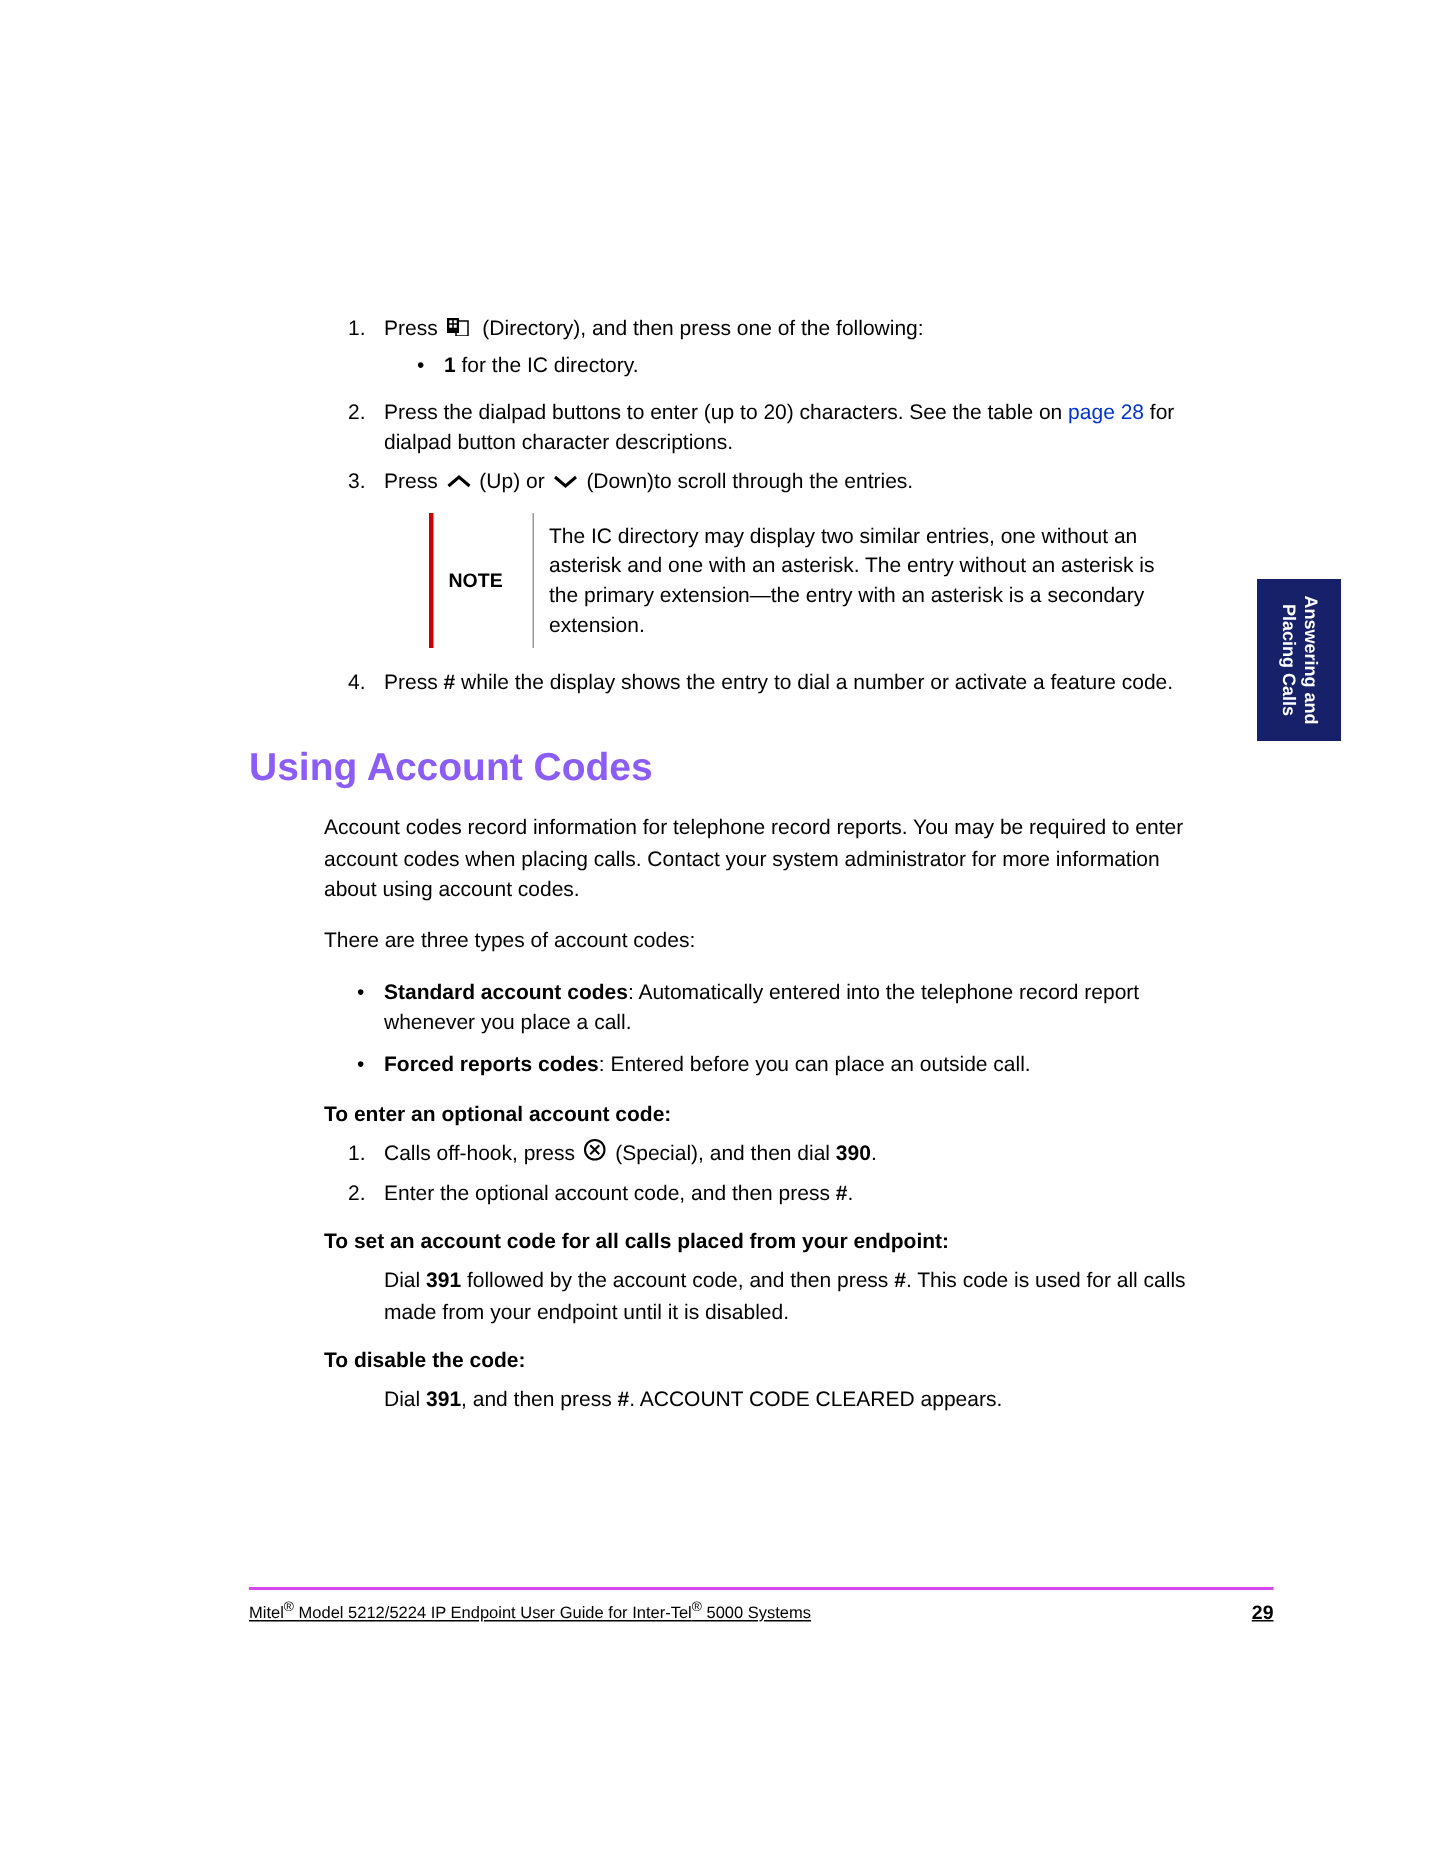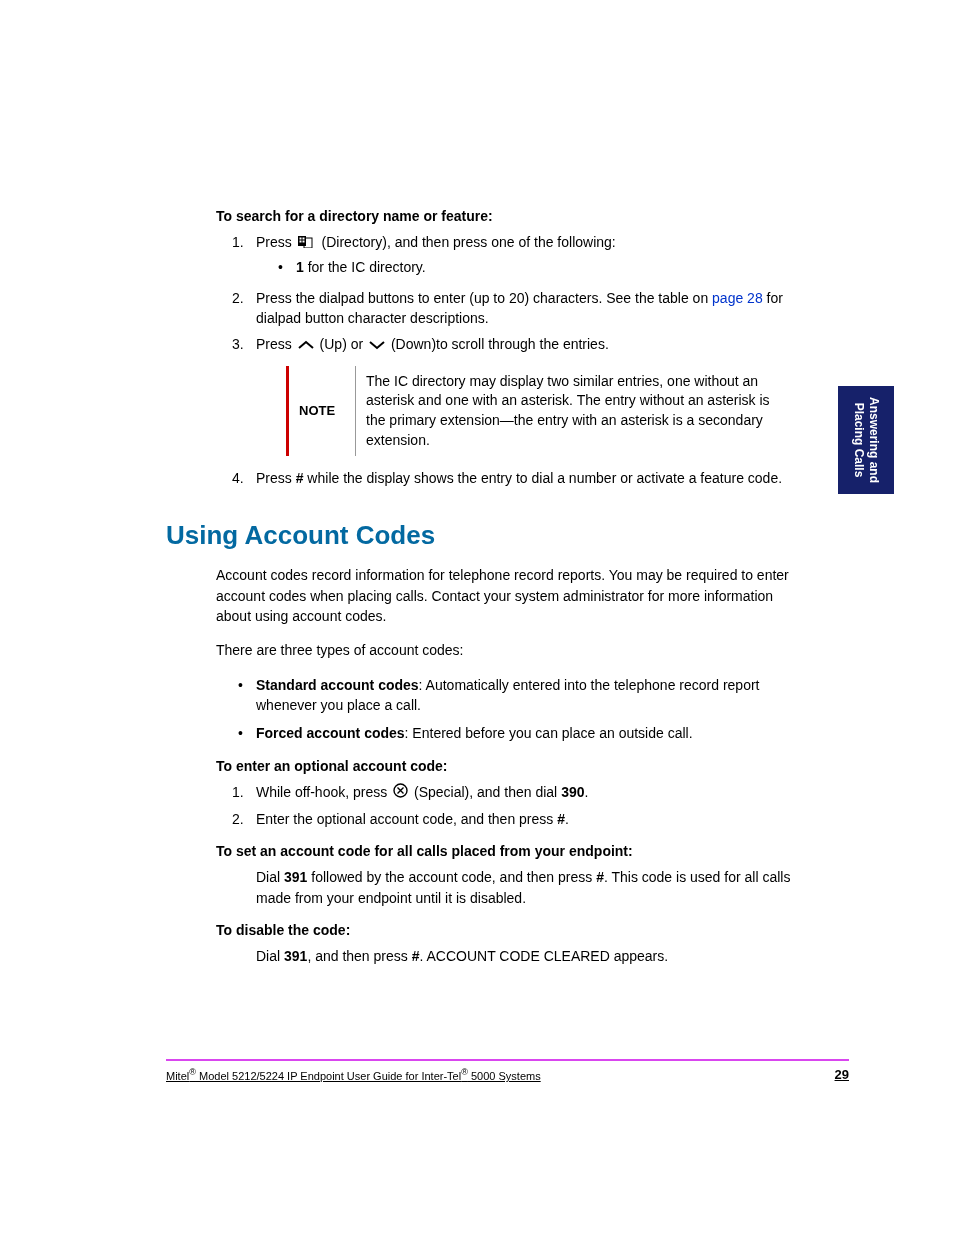--- a/index.html
+++ b/index.html
@@ -96,21 +96,21 @@
     border-right: 1px solid #999;
   }
   .note-right {
     padding: 6px 10px;
     font-size: 14px;
     line-height: 1.4;
     flex: 1;
   }
   h1.section {
     font-size: 26px;
-    color: #0369a1;
+    color: #8b5cf6;
     font-weight: bold;
     margin: 32px 0 14px -50px;
     font-family: Arial, Helvetica, sans-serif;
   }
   p.body {
     margin: 0 0 14px 0;
     line-height: 1.45;
   }
   .indent-block {
     padding-left: 40px;
@@ -160,21 +160,20 @@
     margin: 0 2px;
   }
 </style>
 </head>
 <body>
 
 <div class="page">
 
   <div class="content">
 
-    <div class="h-bold">To search for a directory name or feature:</div>
 
     <ol class="numbered">
       <li>
         <span class="num">1.</span>
         <span>Press </span><span class="icon-inline"><svg width="18" height="14" viewBox="0 0 18 14">
               <rect x="0" y="2" width="8" height="10" fill="#000"></rect>
               <rect x="6" y="4" width="8" height="10" fill="none" stroke="#000" stroke-width="1"></rect>
               <rect x="1.5" y="3.5" width="2" height="2" fill="#fff"></rect>
               <rect x="4.5" y="3.5" width="2" height="2" fill="#fff"></rect>
               <rect x="1.5" y="6.5" width="2" height="2" fill="#fff"></rect>
@@ -207,28 +206,28 @@
       </li>
     </ol>
 
     <h1 class="section">Using Account Codes</h1>
 
     <p class="body">Account codes record information for telephone record reports. You may be required to enter account codes when placing calls. Contact your system administrator for more information about using account codes.</p>
     <p class="body">There are three types of account codes:</p>
 
     <ul class="bullets2">
       <li><b>Standard account codes</b><span>: Automatically entered into the telephone record report whenever you place a call.</span></li>
-      <li><b>Forced account codes</b><span>: Entered before you can place an outside call.</span></li>
+      <li><b>Forced reports codes</b><span>: Entered before you can place an outside call.</span></li>
     </ul>
 
     <div class="h-bold-full">To enter an optional account code:</div>
     <ol class="numbered">
       <li>
         <span class="num">1.</span>
-        <span>While off-hook, press </span><span class="icon-inline"><svg width="15" height="15" viewBox="0 0 15 15">
+        <span>Calls off-hook, press </span><span class="icon-inline"><svg width="15" height="15" viewBox="0 0 15 15">
               <circle cx="7.5" cy="7.5" r="6.5" fill="none" stroke="#000" stroke-width="1.4"></circle>
               <path d="M4.5 4.5 L10.5 10.5 M10.5 4.5 L4.5 10.5" stroke="#000" stroke-width="1.4"></path>
             </svg></span><span> (Special), and then dial </span><b>390</b><span>.</span>
       </li>
       <li>
         <span class="num">2.</span>
         <span>Enter the optional account code, and then press </span><b>#</b><span>.</span>
       </li>
     </ol>
 

